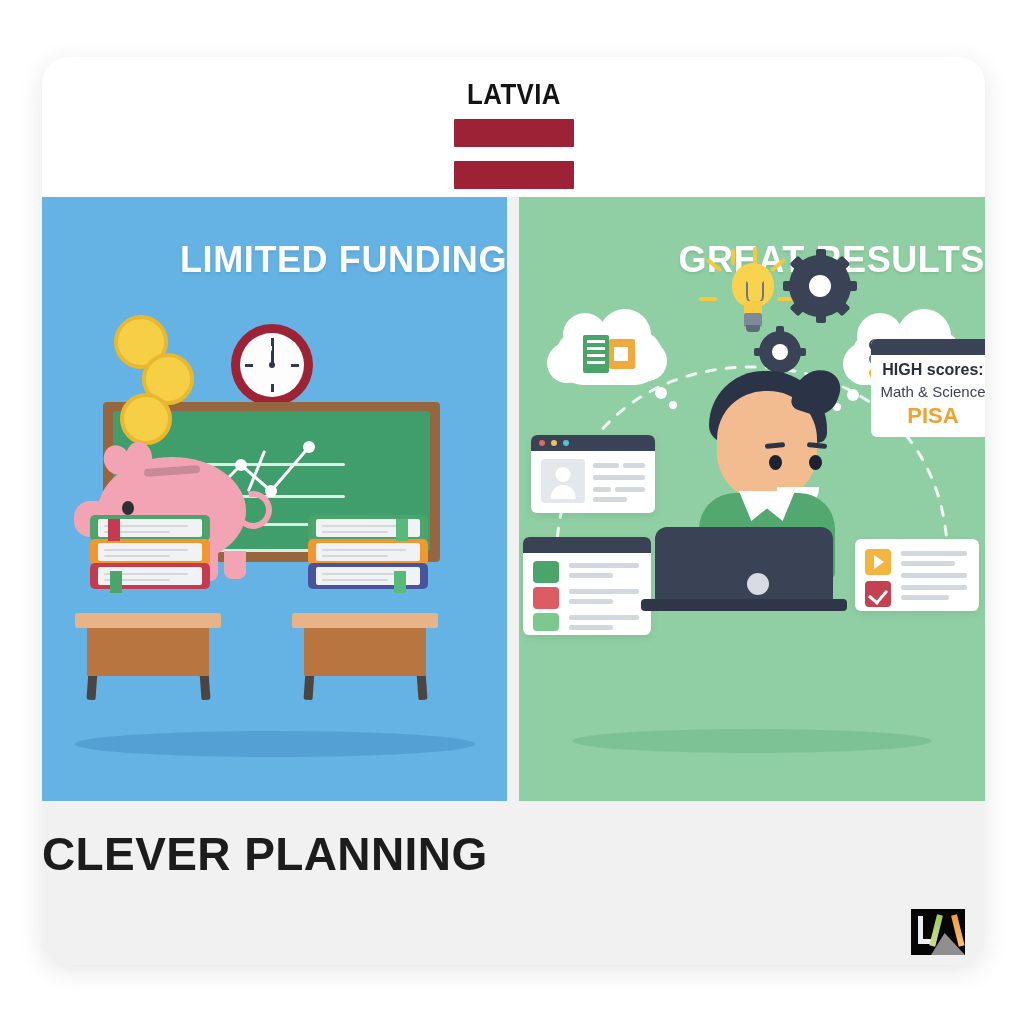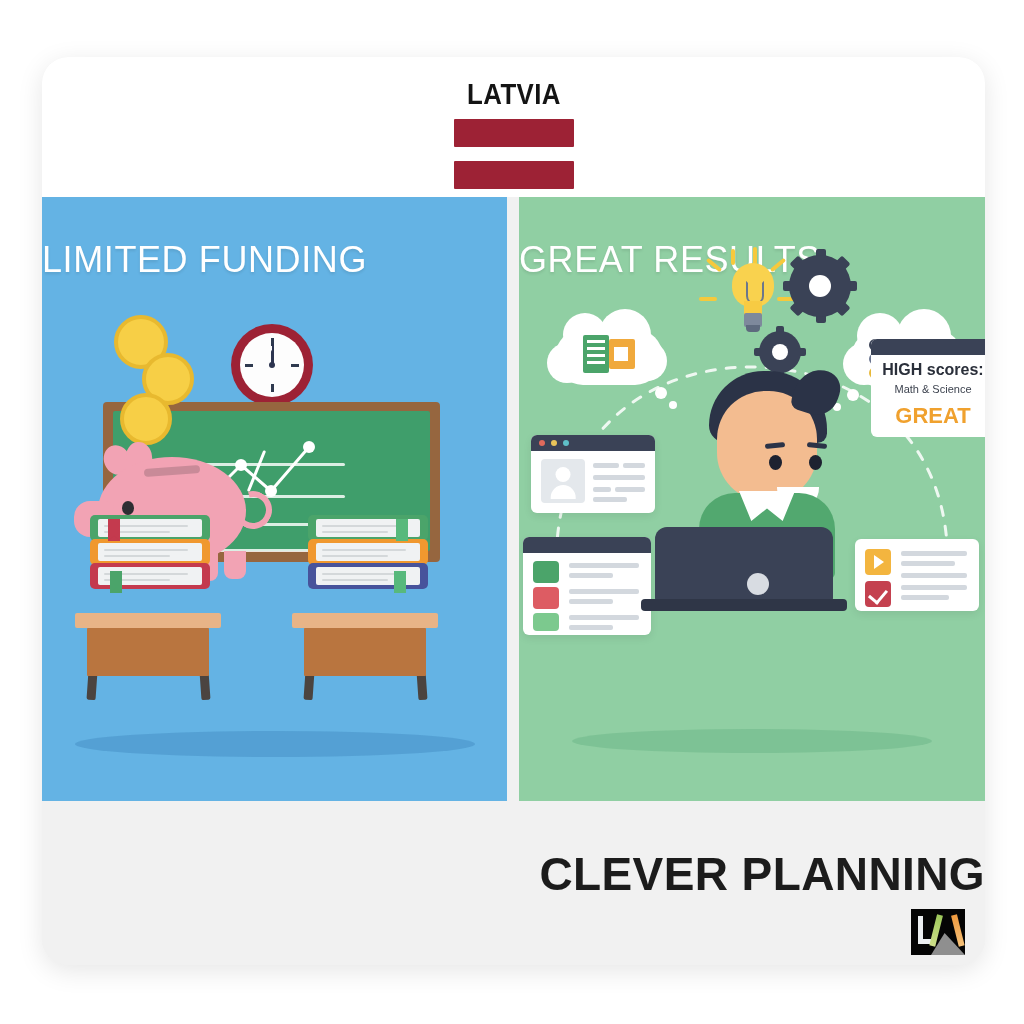--- a/index.html
+++ b/index.html
@@ -33,22 +33,22 @@
   .flag{margin-top:10px;}
   .flag .band{width:120px;height:28px;background:#9d2235;border-radius:1px;}
   .flag .band.b2{margin-top:14px;}
 
   
   .panels{position:absolute;left:0;top:140px;width:100%;height:604px;}
   .panel{position:absolute;top:0;height:604px;overflow:hidden;}
   .panel-left{left:0;width:465px;background:#64b3e4;}
   .panel-right{left:477px;width:466px;background:#90cfa3;}
   .panel-title{
-    position:absolute;left:0;top:42px;width:100%;text-align:left;
-    color:#ffffff;font-weight:normal;font-size:36px;letter-spacing:.6px;
+    position:absolute;left:0;top:42px;width:100%;text-align:right;
+    color:#ffffff;font-weight:bold;font-size:36px;letter-spacing:.6px;
     text-shadow:0 2px 3px rgba(0,0,0,.10);
   }
 
   
   .floor-shadow{
     position:absolute;left:50%;bottom:44px;transform:translateX(-50%);
     width:400px;height:26px;border-radius:50%;
     background:rgba(40,110,165,.26);
   }
   .clock{
@@ -201,36 +201,36 @@
   .txtline{position:absolute;background:#d3d8de;border-radius:2px;height:5px;}
   .avatarbox{position:absolute;background:#e4e8ec;border-radius:4px;}
   .avatarbox .hd{position:absolute;left:50%;top:18%;transform:translateX(-50%);width:34%;height:34%;border-radius:50%;background:#ffffff;}
   .avatarbox .bd{position:absolute;left:50%;bottom:8%;transform:translateX(-50%);width:56%;height:34%;border-radius:22px 22px 0 0;background:#ffffff;}
   .blockchip{position:absolute;border-radius:4px;}
 
   .pisa-card{position:absolute;left:352px;top:142px;width:124px;height:106px;}
   .pisa-card .body{position:absolute;left:0;top:0;width:124px;height:98px;background:#ffffff;border-radius:6px;}
   .pisa-card .bar{position:absolute;left:0;top:0;width:124px;height:16px;background:#3a4256;border-radius:6px 6px 0 0;}
   .pisa-l1{position:absolute;left:0;top:22px;width:100%;text-align:center;font-size:16px;font-weight:bold;color:#2a2f3a;}
-  .pisa-l2{position:absolute;left:0;top:44px;width:100%;text-align:center;font-size:11px;color:#3d434f;}
+  .pisa-l2{position:absolute;left:0;top:44px;width:100%;text-align:center;font-size:15px;color:#3d434f;}
   .pisa-l3{position:absolute;left:0;top:64px;width:100%;text-align:center;font-size:22px;font-weight:bold;color:#f0a12e;}
 
   .playicon{position:absolute;width:26px;height:26px;background:#f3b53f;border-radius:4px;}
   .playicon:after{content:"";position:absolute;left:9px;top:6px;border-left:10px solid #ffffff;border-top:7px solid transparent;border-bottom:7px solid transparent;}
   .checkicon{position:absolute;width:26px;height:26px;background:#c4414f;border-radius:4px;}
   .checkicon:after{
     content:"";position:absolute;left:7px;top:5px;width:9px;height:14px;
     border-right:3px solid #ffffff;border-bottom:3px solid #ffffff;transform:rotate(40deg);
   }
 
   
   .footer{position:absolute;left:0;bottom:0;width:100%;height:164px;background:#f1f1f1;}
   .caption{
-    position:absolute;left:0;top:26px;width:100%;text-align:right;
-    font-weight:bold;font-size:46px;line-height:1.18;color:#1c1c1c;letter-spacing:.4px;margin-top:20px;
+    position:absolute;left:0;top:26px;width:100%;text-align:left;
+    font-weight:bold;font-size:46px;line-height:1.18;color:#1c1c1c;letter-spacing:.4px;
   }
   .lv-logo{
     position:absolute;right:20px;bottom:10px;width:54px;height:46px;background:#050505;
     overflow:hidden;
   }
   .lv-logo .l{
     position:absolute;left:7px;top:7px;width:5px;height:28px;background:#eceff1;
   }
   .lv-logo .l:after{content:"";position:absolute;left:0;top:23px;width:15px;height:5px;background:#eceff1;}
   .lv-logo .v1{
@@ -490,21 +490,21 @@
 
         <div class="pisa-card">
           <div class="body"></div>
           <div class="bar">
             <div class="wdot" style="left:86px;background:#dfe3e8;"></div>
             <div class="wdot" style="left:98px;background:#e8733e;"></div>
             <div class="wdot" style="left:110px;background:#7cc14f;"></div>
           </div>
           <div class="pisa-l1">HIGH scores:</div>
           <div class="pisa-l2">Math &amp; Science</div>
-          <div class="pisa-l3">GREAT</div>
+          <div class="pisa-l3">PISA</div>
         </div>
 
         <div class="wincard" style="left:336px;top:342px;width:124px;height:72px;">
           <div class="playicon" style="left:10px;top:10px;"></div>
           <div class="checkicon" style="left:10px;top:42px;"></div>
           <div class="txtline" style="left:46px;top:12px;width:66px;"></div>
           <div class="txtline" style="left:46px;top:22px;width:54px;"></div>
           <div class="txtline" style="left:46px;top:34px;width:66px;"></div>
           <div class="txtline" style="left:46px;top:46px;width:66px;"></div>
           <div class="txtline" style="left:46px;top:56px;width:48px;"></div>

